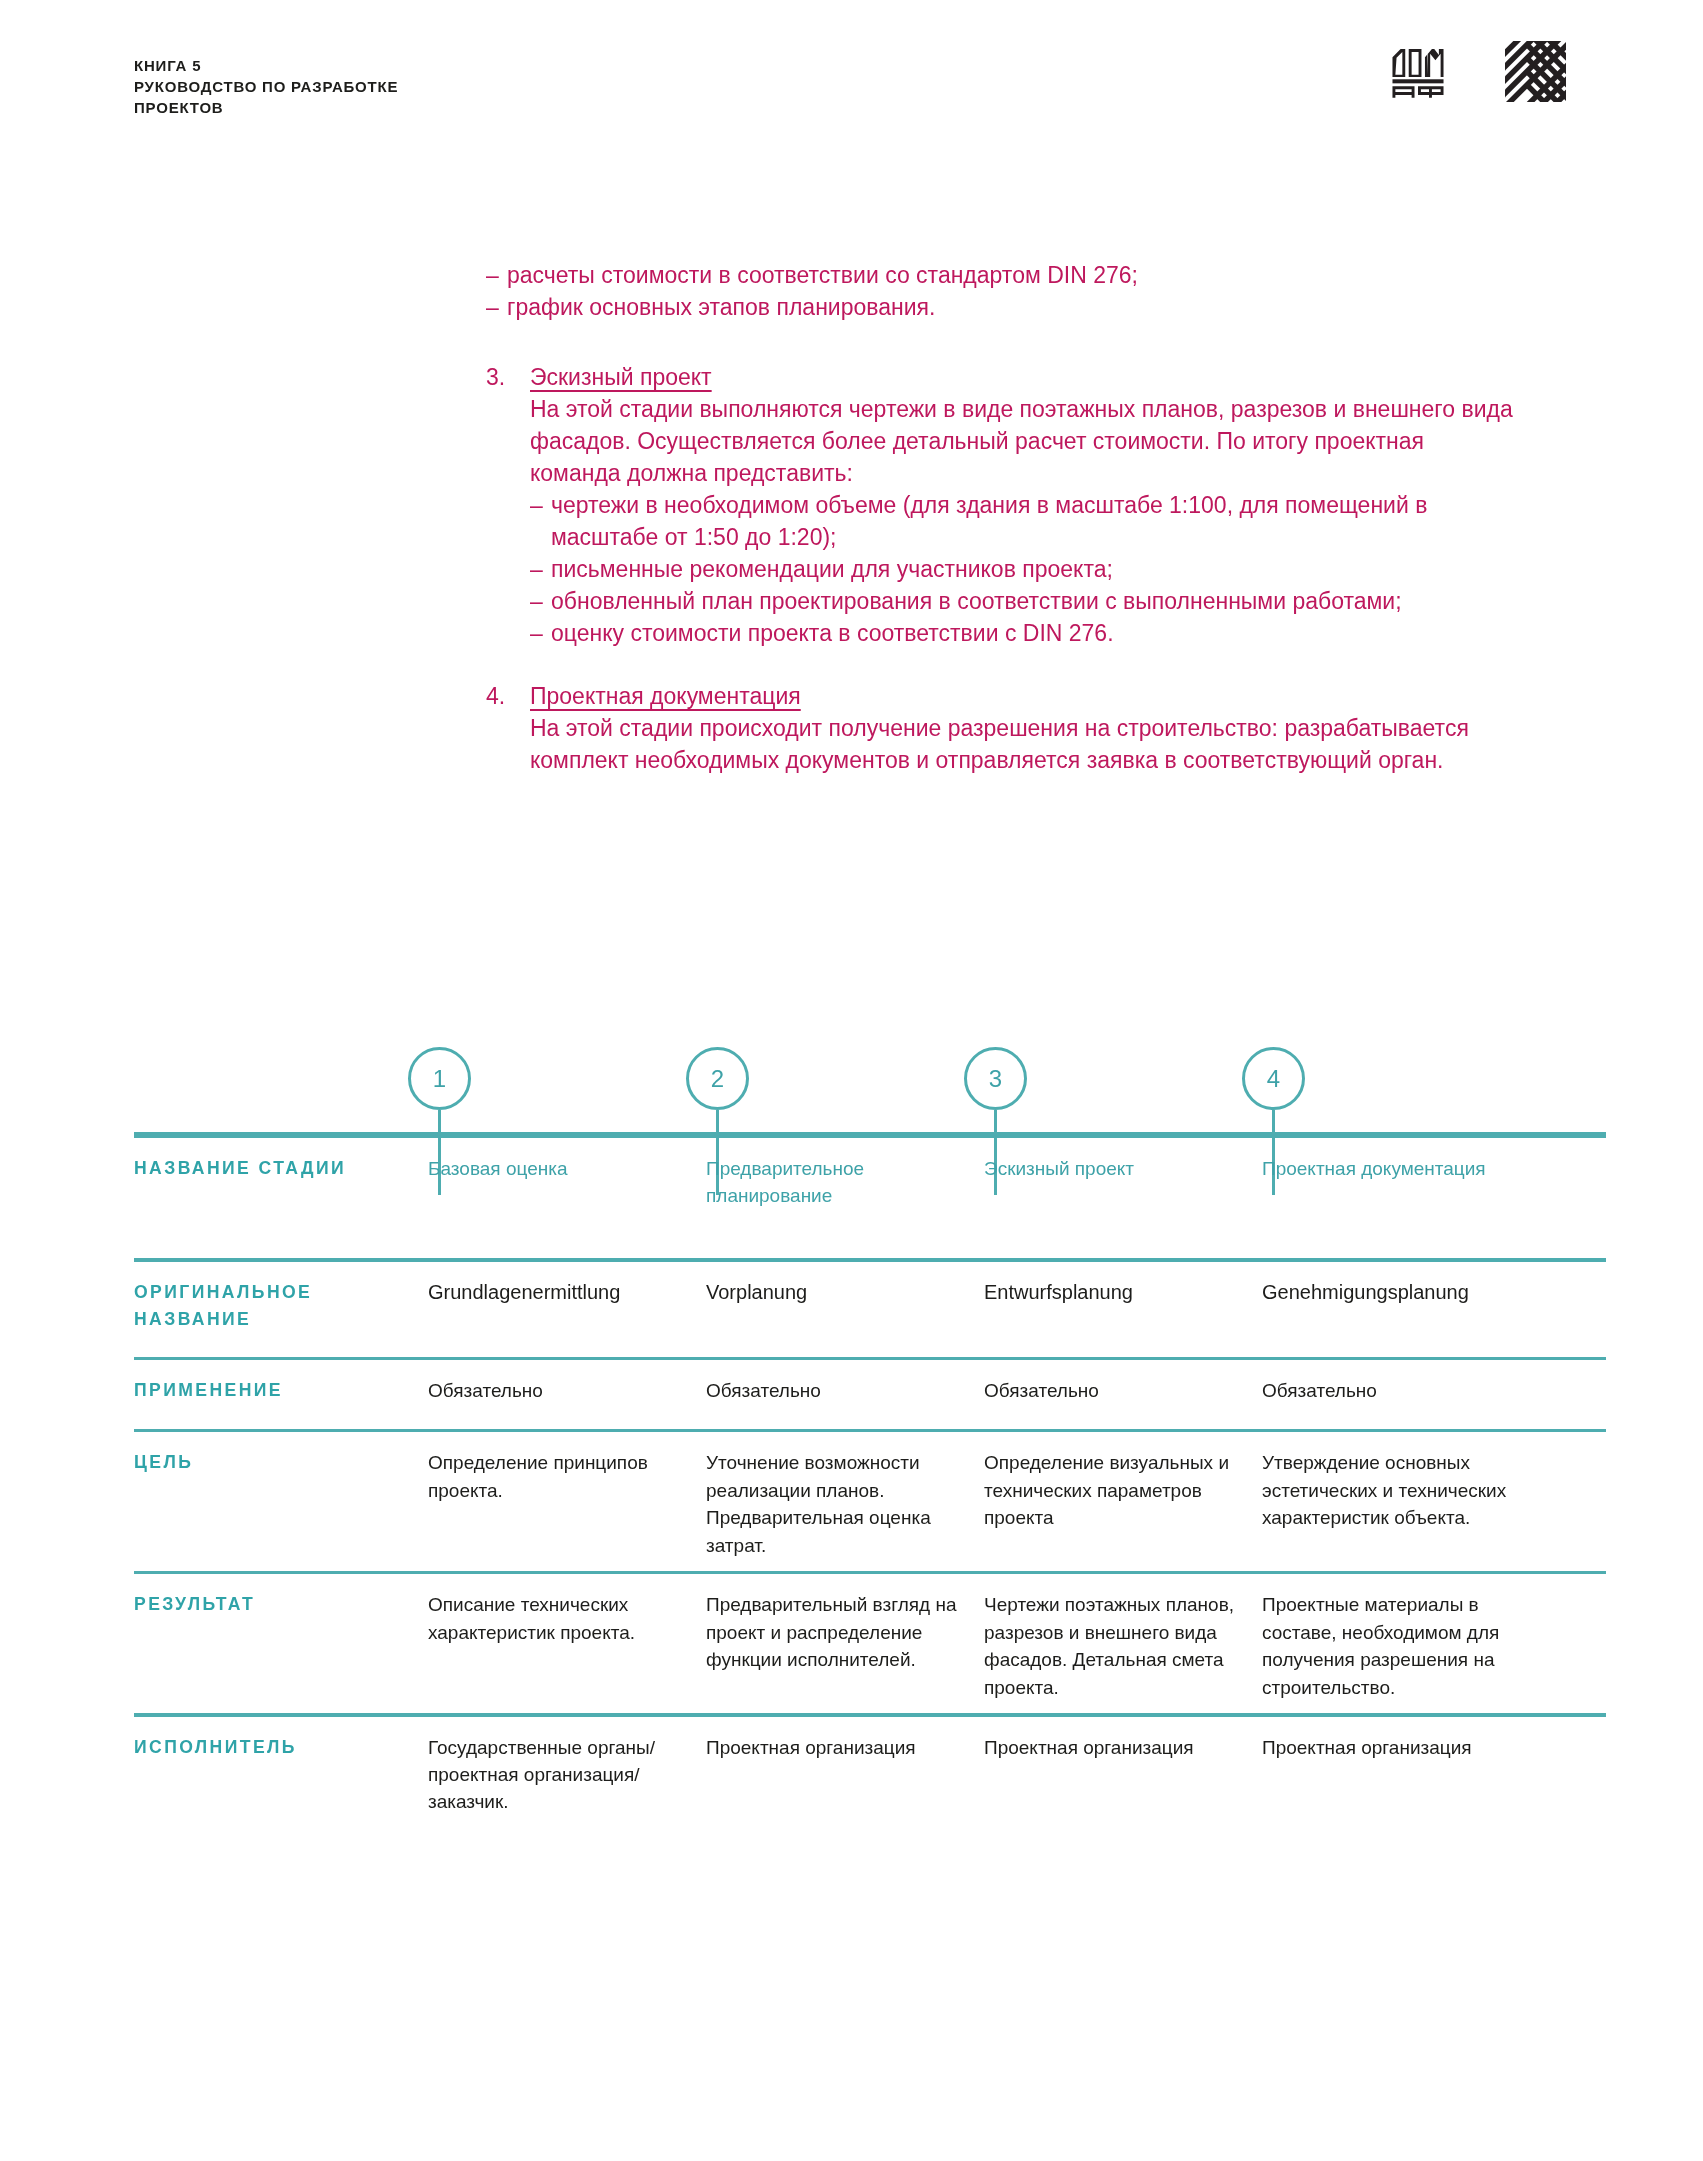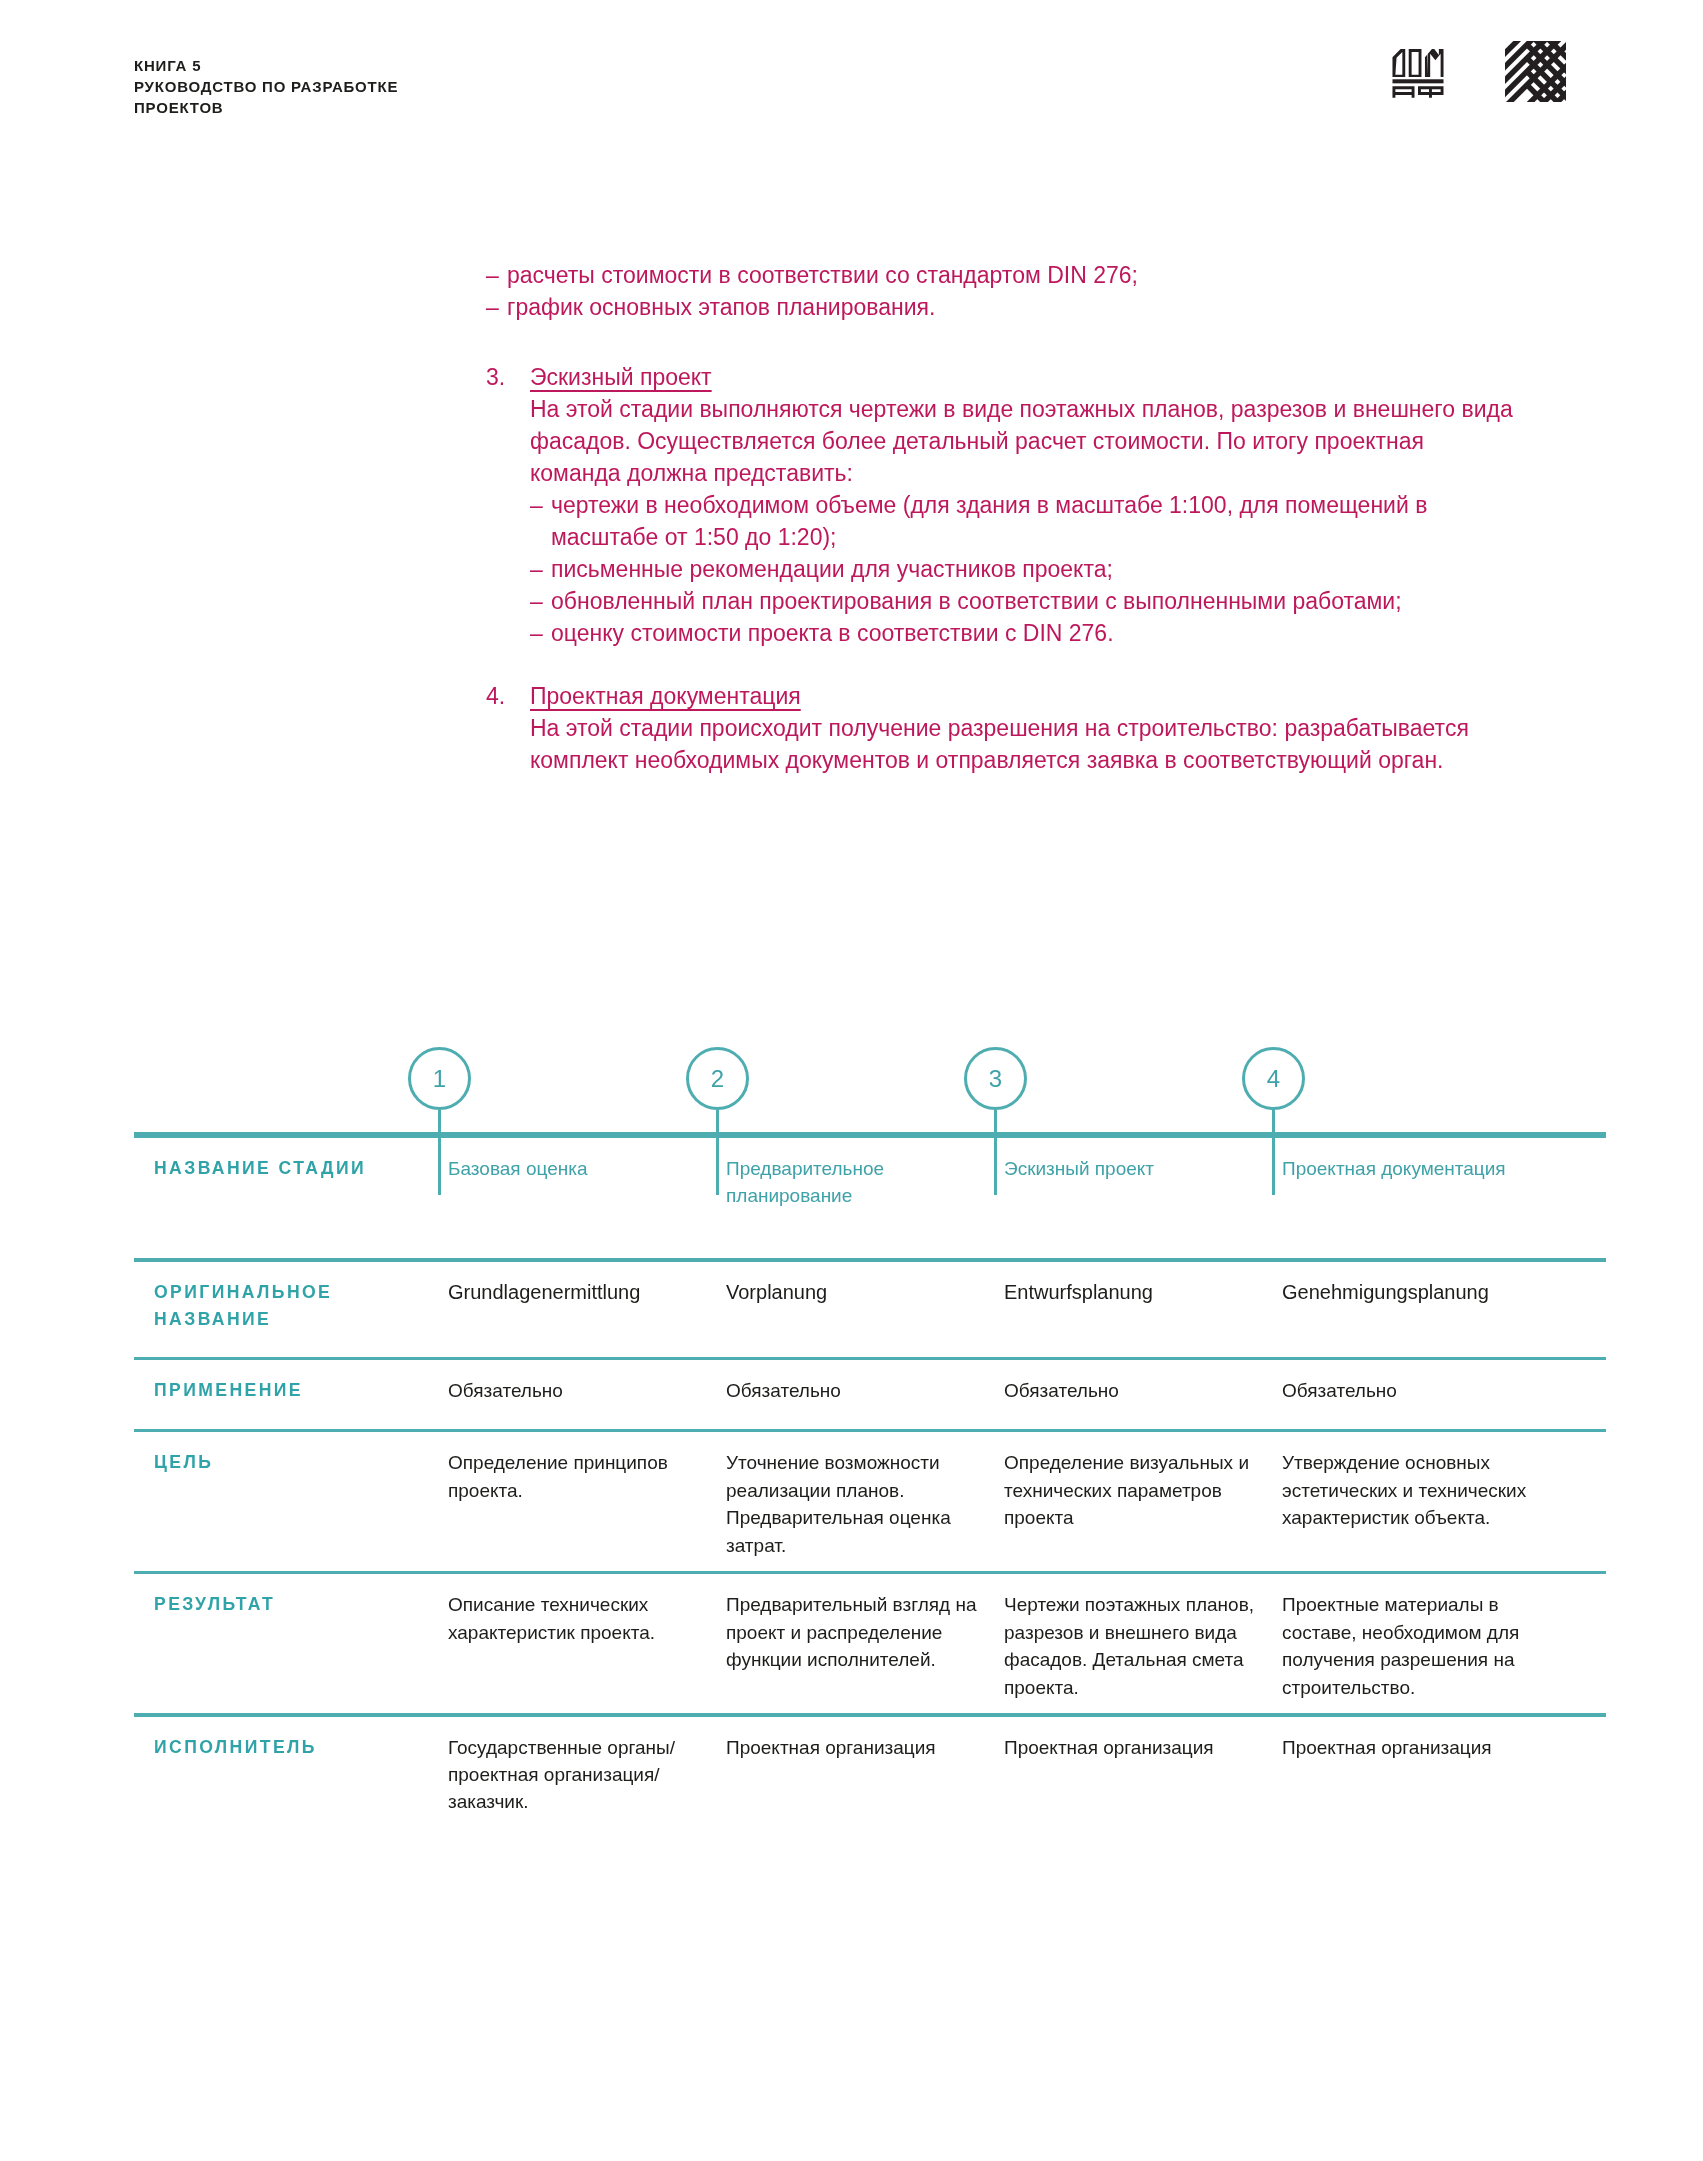--- a/index.html
+++ b/index.html
@@ -136,21 +136,20 @@
   .rule {
     height: 5.6px;
     background: #4eadb0;
     width: 100%;
   }
   .rule.thin { height: 3.5px; }
 
   .trow {
     position: relative;
     display: flex;
-    margin-left: 20px;
   }
   .rlabel {
     width: 294px;
     box-sizing: border-box;
     padding-top: 17px;
     font-size: 17.6px;
     line-height: 27px;
     font-weight: 700;
     letter-spacing: 2.4px;
     color: #2fa3a8;

